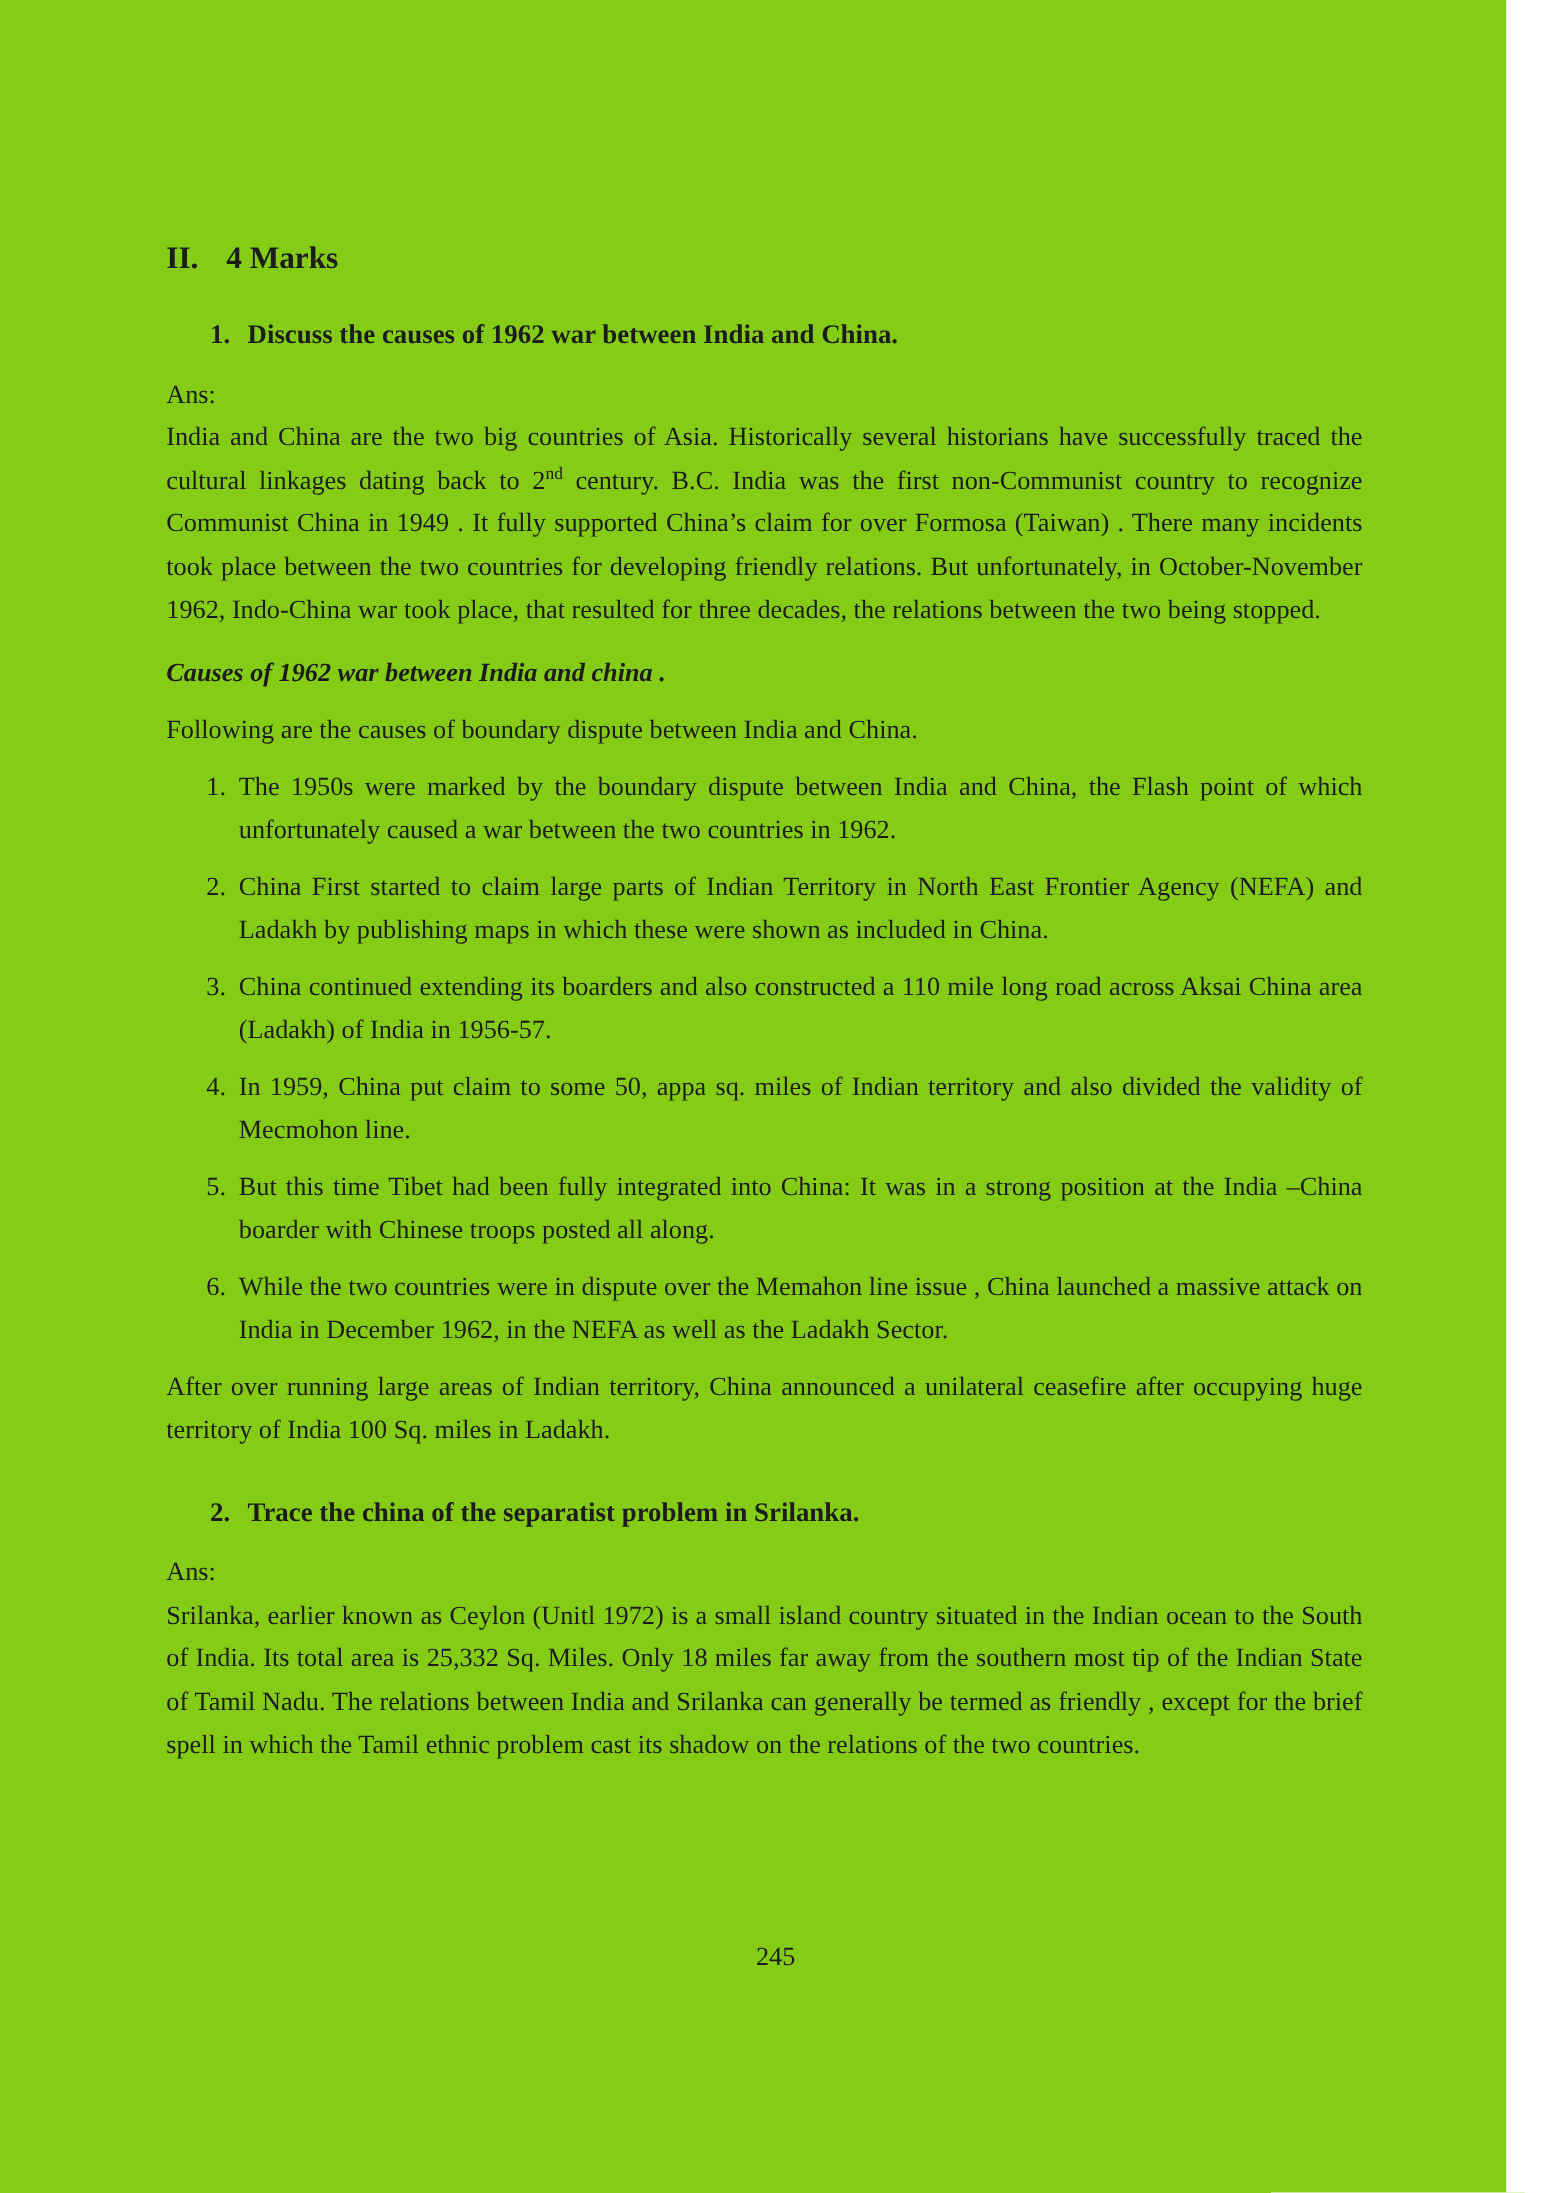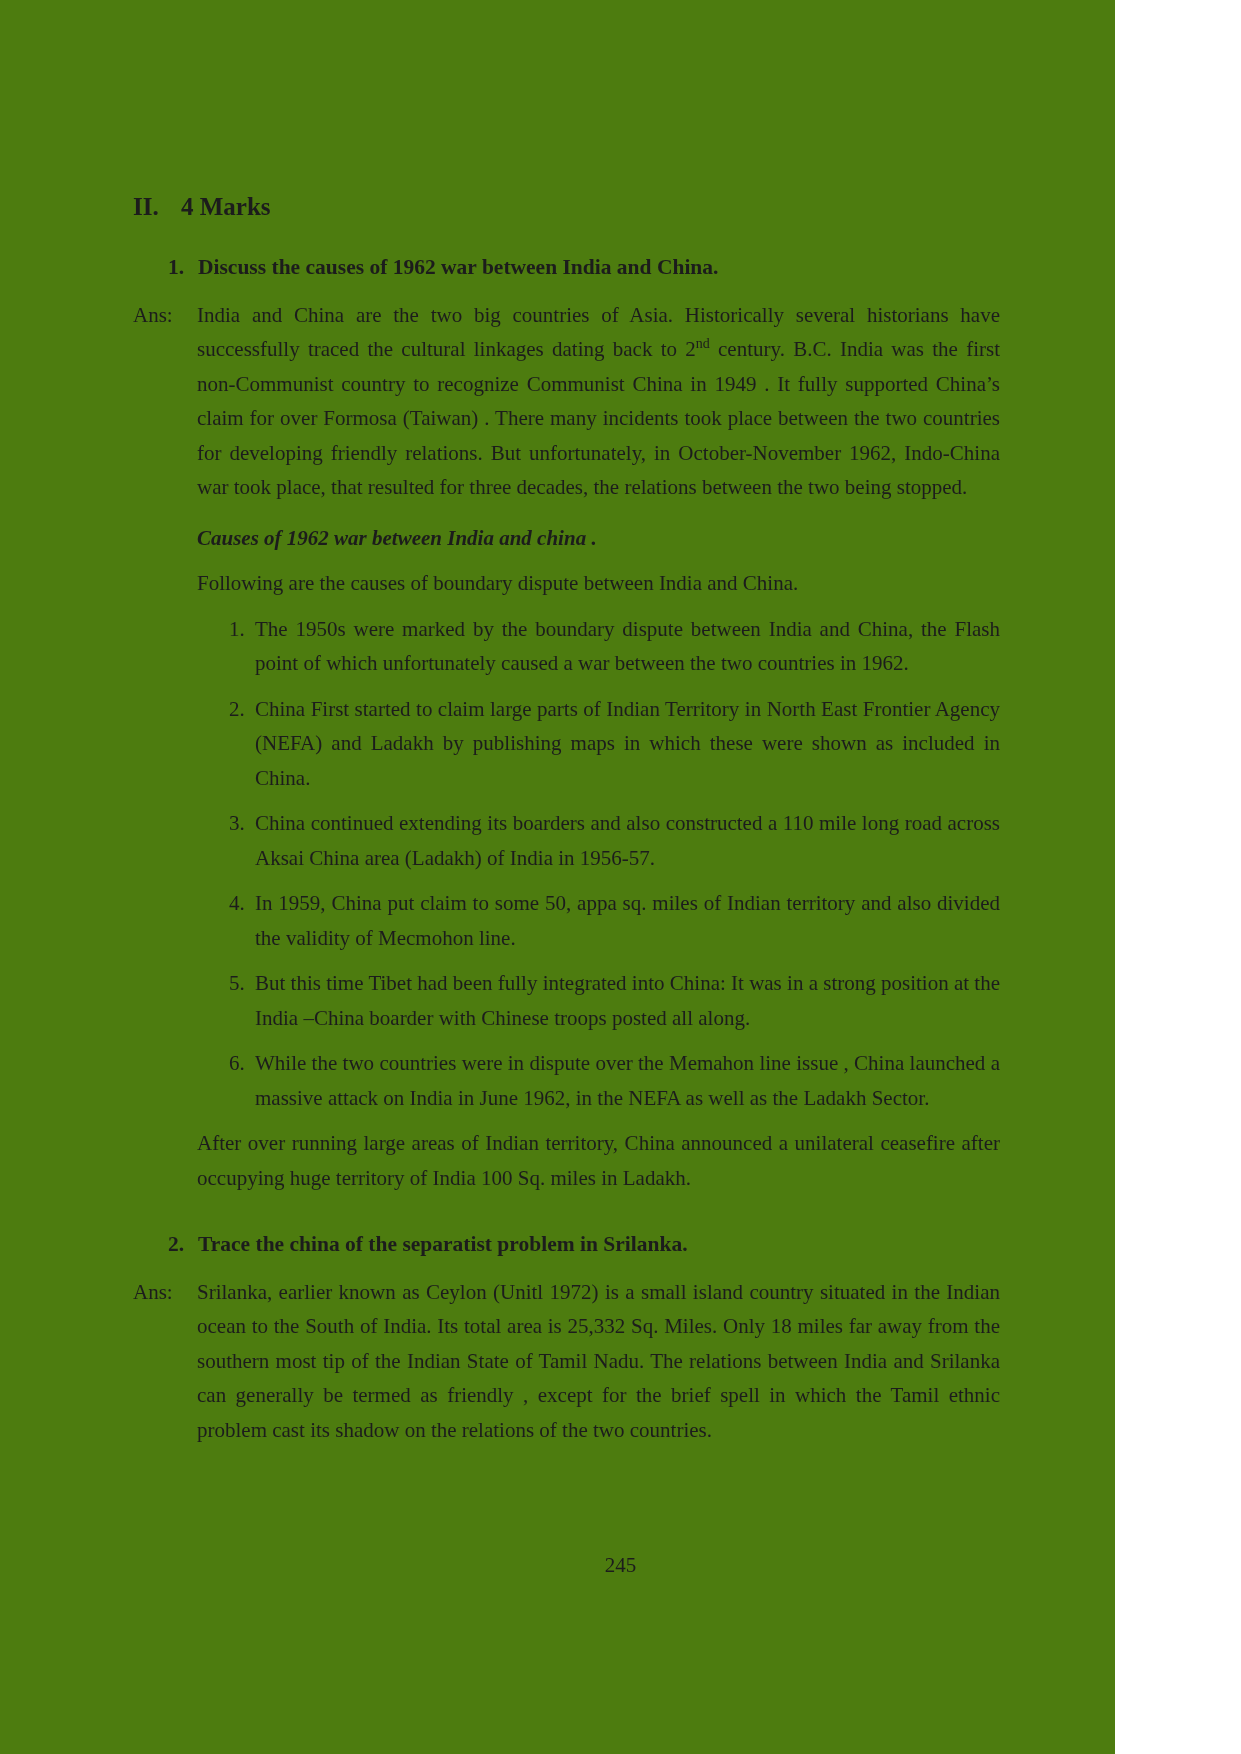--- a/index.html
+++ b/index.html
@@ -2,23 +2,23 @@
 <html><head>
 <meta charset="utf-8">
 <style>
   html, body {
     margin: 0;
     padding: 0;
     background: #ffffff;
   }
   .page {
     position: relative;
-    width: 1115px;
+    width: 1205px;
     height: 1754px;
-    background: #4d7c0f;
+    background: #84cc16;
     color: #1c1c1c;
     font-family: "Liberation Serif", serif;
     font-size: 21px;
     line-height: 34.5px;
     box-sizing: border-box;
     padding: 192px 115px 0 133px;
   }
   
   .section-header {
     display: flex;
@@ -37,21 +37,21 @@
     display: flex;
     font-weight: bold;
     font-size: 21.5px;
     margin: 0 0 13px 35px;
   }
   .q2-row { margin-top: 21px; }
   .q-num { width: 30px; flex: none; }
   .q-text { flex: 1; }
 
   
-  .answer-row { display: flex; }
+  .answer-row { display: flex; flex-direction: column; }
   .ans-label { width: 64px; flex: none; }
   .ans-body { flex: 1; min-width: 0; }
 
   .para {
     margin: 0 0 11px 0;
     text-align: justify;
   }
   .para sup {
     font-size: 14px;
     line-height: 0;
@@ -121,21 +121,21 @@
         <div class="cause-item">
           <span class="cause-num">4.</span>
           <span class="cause-text">In 1959, China put claim to some 50, appa sq. miles of Indian territory and also divided the validity of Mecmohon line.</span>
         </div>
         <div class="cause-item">
           <span class="cause-num">5.</span>
           <span class="cause-text">But this  time Tibet had been fully integrated into China: It was in a strong position at the India –China boarder with Chinese troops posted all along.</span>
         </div>
         <div class="cause-item">
           <span class="cause-num">6.</span>
-          <span class="cause-text">While the two countries were in dispute over the Memahon line issue , China launched a massive  attack on India in June 1962, in the NEFA as well as the Ladakh Sector.</span>
+          <span class="cause-text">While the two countries were in dispute over the Memahon line issue , China launched a massive  attack on India in December 1962, in the NEFA as well as the Ladakh Sector.</span>
         </div>
       </div>
 
       <p class="para">After over running large areas of Indian territory, China announced a unilateral ceasefire after occupying  huge territory of India 100 Sq. miles in Ladakh.</p>
 
 
     </div>
   </div>
 
   <div class="question-row q2-row">

